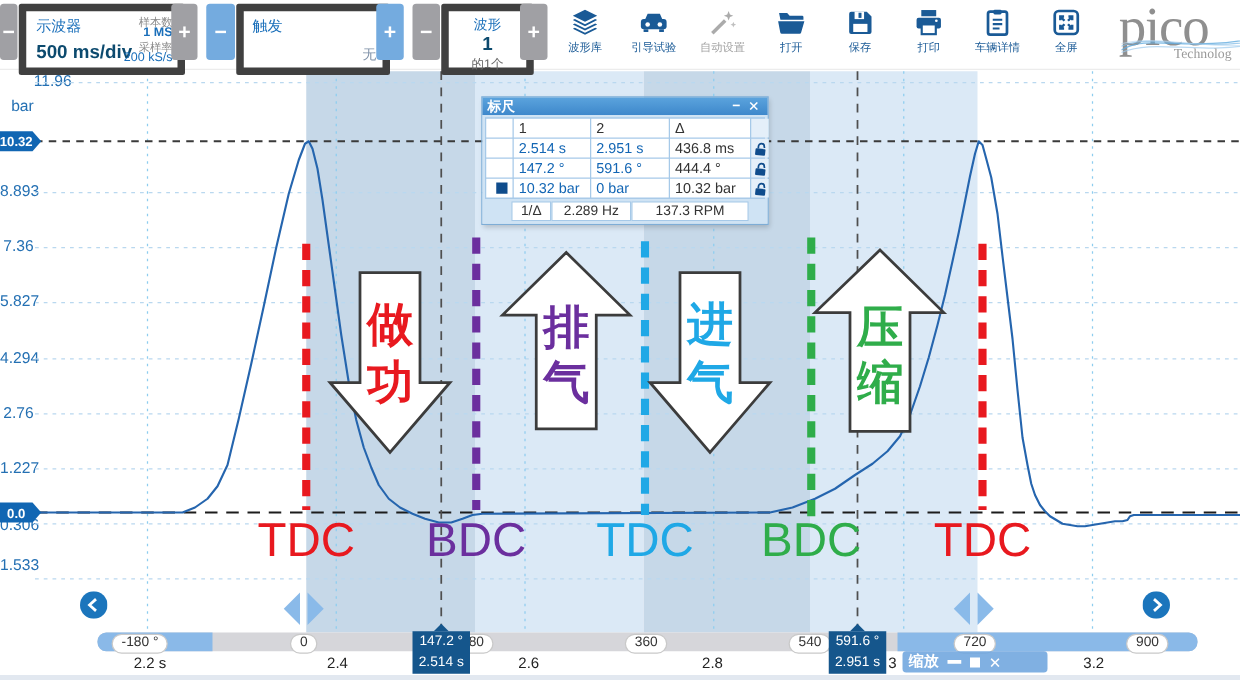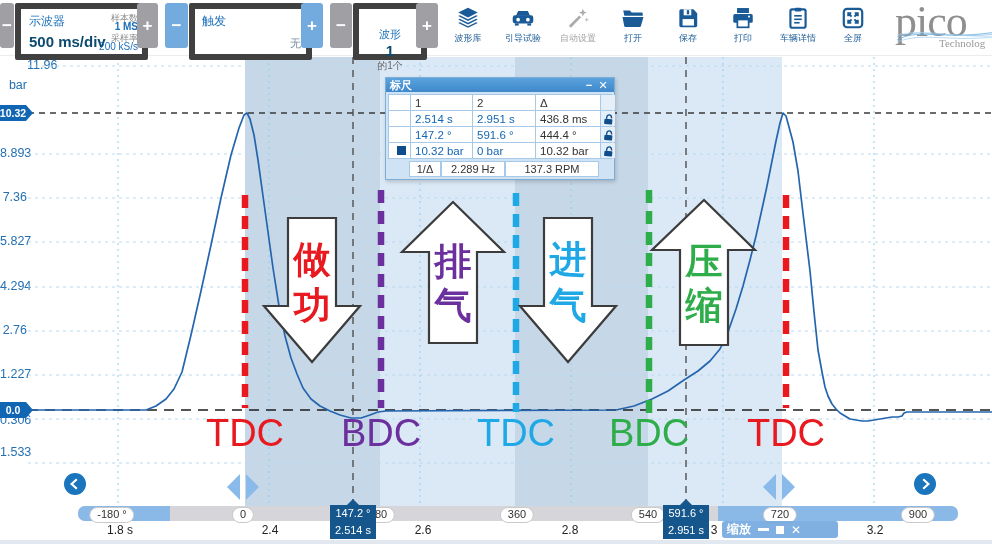--- a/index.html
+++ b/index.html
@@ -180,21 +180,21 @@
 
     <div class="stepbtn blue" style="left:165px;width:23px;">−</div>
     <div class="panelbox" style="left:189px;width:111px;">
       <div class="ptitle abs" style="left:7px;top:4px;">触发</div>
       <div class="abs" style="right:5px;bottom:3px;font-size:11px;color:#7d8fa6;">无</div>
     </div>
     <div class="stepbtn blue" style="left:301px;width:22px;">+</div>
 
     <div class="stepbtn" style="left:330px;width:22px;">−</div>
     <div class="panelbox" style="left:353px;width:62px;text-align:center;">
-      <div class="ptitle" style="margin-top:18px;font-size:11px;">波形</div>
+      <div class="ptitle" style="margin-top:3px;font-size:11px;">波形</div>
       <div class="pbig">1</div>
       <div style="font-size:10px;color:#666;">的1个</div>
     </div>
     <div class="stepbtn" style="left:416px;width:22px;">+</div>
 
     <div class="toolbtn" style="left:441px;">
       <svg width="26" height="26" viewBox="0 0 24 24" fill="#1a5a96">
         <path d="M12 2.5 21 7 12 11.5 3 7Z"></path>
         <path d="M4.5 9.5 12 13.2 19.5 9.5 21 10.2 12 14.7 3 10.2Z"></path>
         <path d="M4.5 12.7 12 16.4 19.5 12.7 21 13.4 12 17.9 3 13.4Z"></path>
@@ -376,21 +376,21 @@
     <div class="notch"></div>
     <div>147.2 °</div>
     <div>2.514 s</div>
   </div>
   <div class="flag" style="left:663px;">
     <div class="notch"></div>
     <div>591.6 °</div>
     <div>2.951 s</div>
   </div>
 
-  <div class="tlab" style="left:120px;">1.8 s</div>
+  <div class="tlab" style="left:120px;">2.2 s</div>
   <div class="tlab" style="left:270px;">2.4</div>
   <div class="tlab" style="left:423px;">2.6</div>
   <div class="tlab" style="left:570px;">2.8</div>
   <div class="tlab" style="left:714px;">3</div>
   <div class="tlab" style="left:875px;">3.2</div>
 
   <div id="zoomov">
     <span class="zl">缩放</span>
     <span class="dash"></span>
     <span class="sqr"></span>

